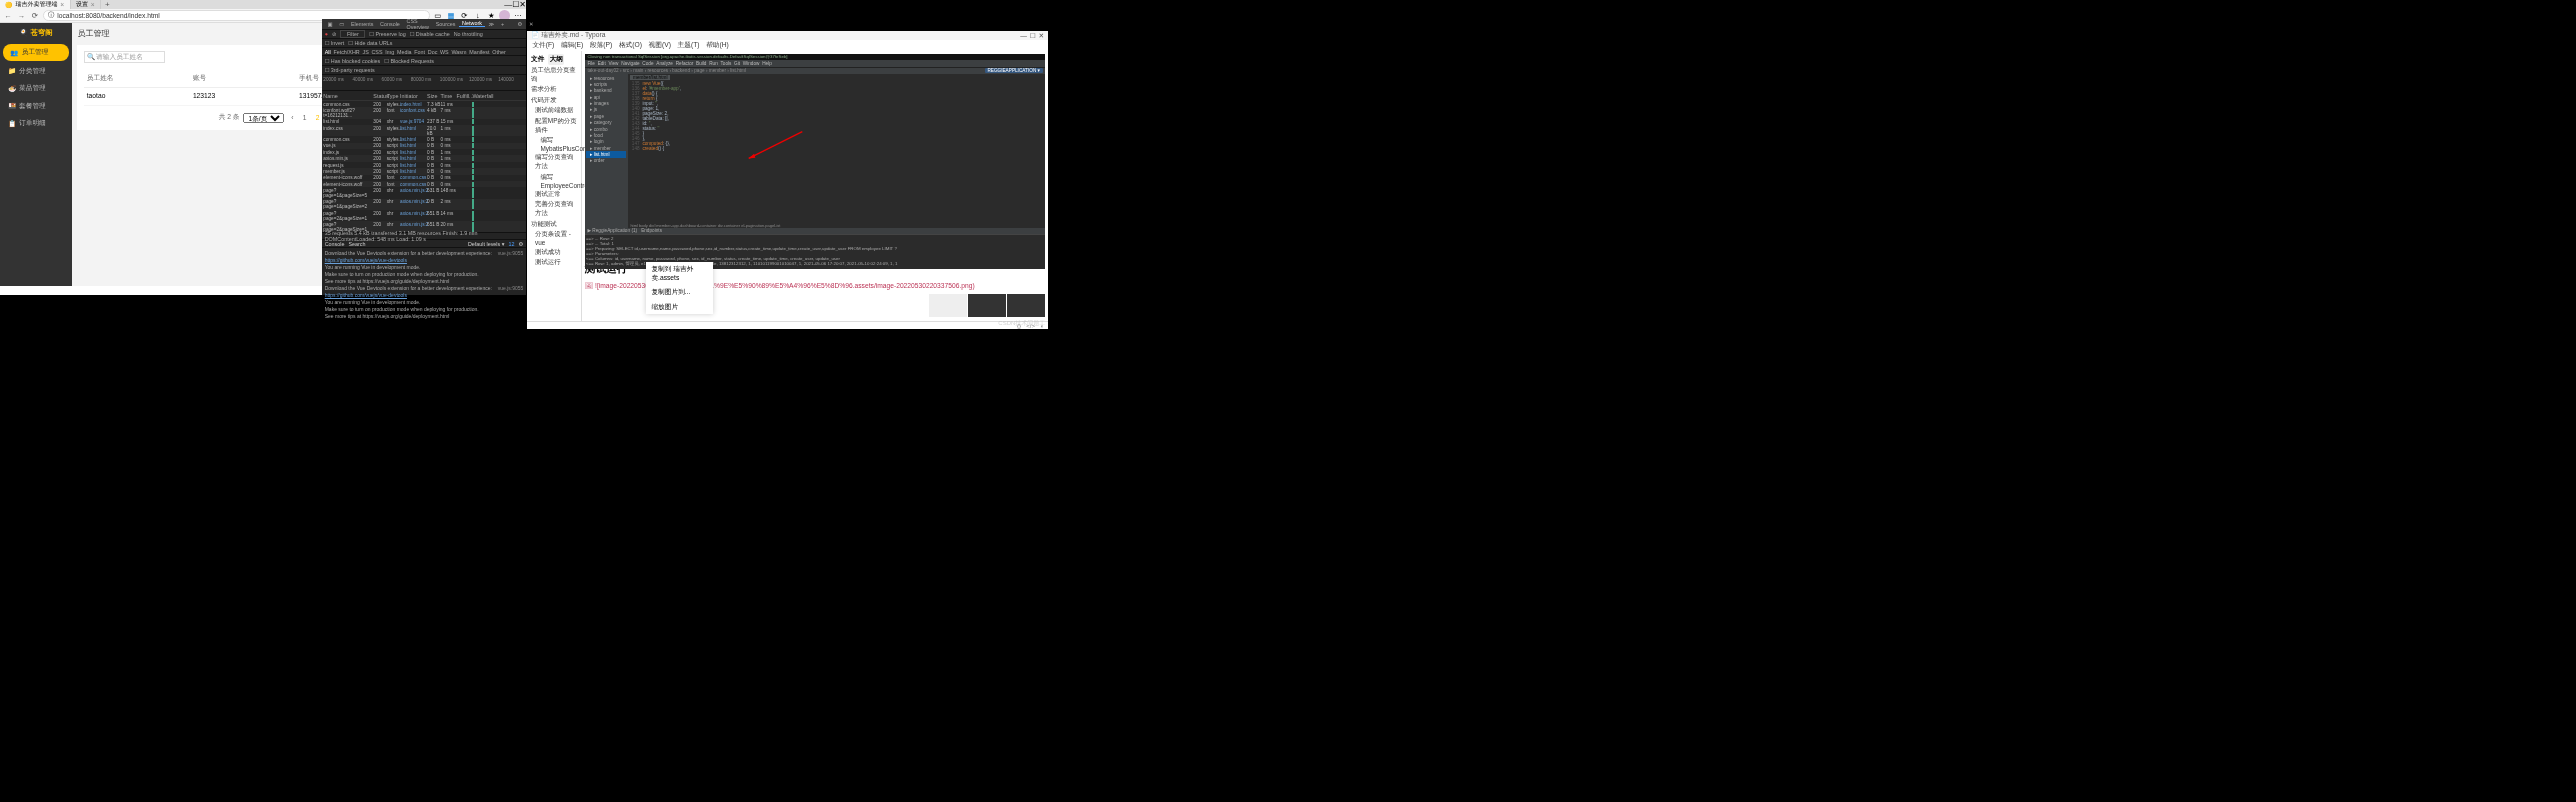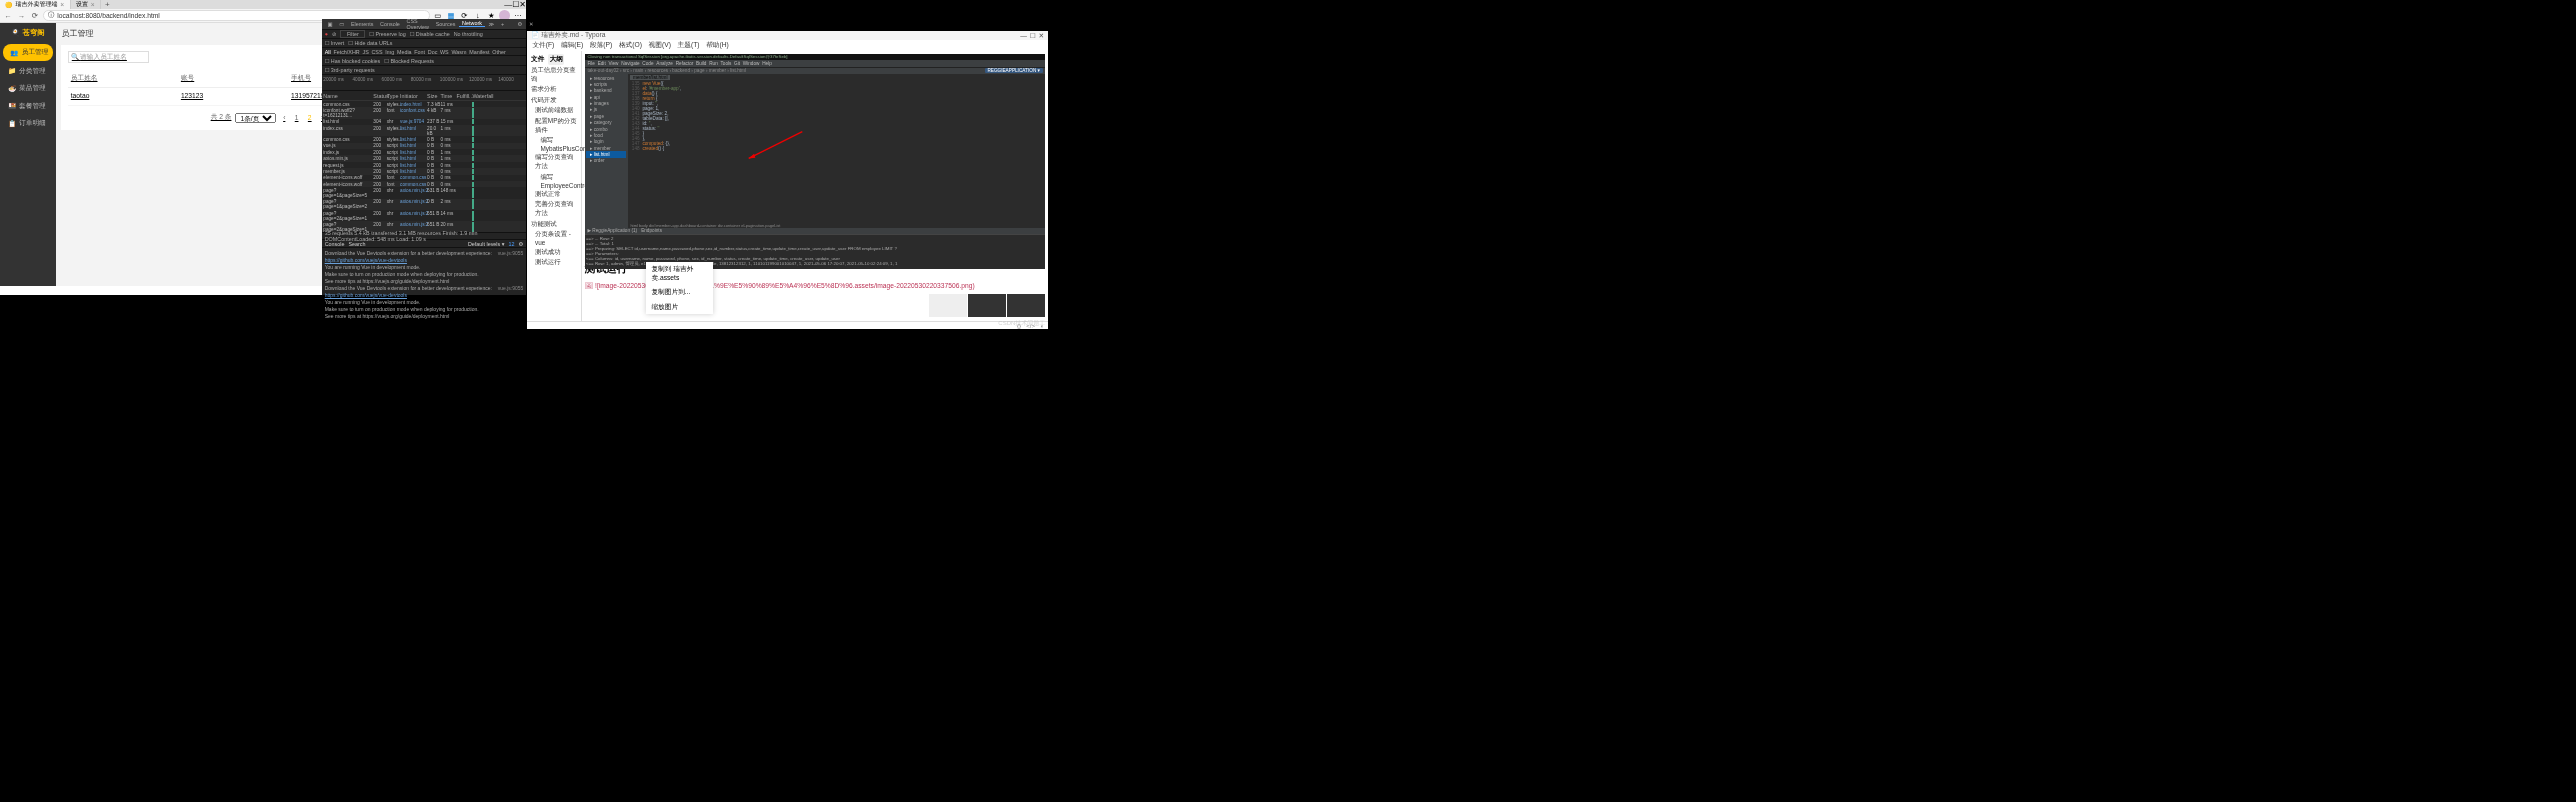--- a/index.html
+++ b/index.html
@@ -12,27 +12,27 @@
 .tabbar { height: 9.4px; background: #dcdcdc; display: flex; align-items: center; }
 .tab { height: 9.4px; padding: 0 5.4px; display: flex; align-items: center; gap: 2.7px; font-size: 6px; background: #f5f5f5; border-right: 0.7px solid #ccc; }
 .tab.inactive { background: #dcdcdc; }
 .tab .close { font-size: 6.7px; color: #888; }
 .newtab { padding: 0 4px; color: #555; }
 .addrbar { height: 13.4px; background: #f5f5f5; display: flex; align-items: center; padding: 0 2.7px; gap: 2.7px; border-bottom: 0.7px solid #ddd; }
 .addrbar .navbtn { width: 10.7px; height: 10.7px; display: flex; align-items: center; justify-content: center; font-size: 7.4px; color: #555; }
 .addrbar .url { flex: 1; height: 10.7px; background: #fff; border: 0.7px solid #ddd; border-radius: 5.4px; padding: 0 4px; font-size: 6.7px; display: flex; align-items: center; color: #333; }
 .addrbar .toolicon { width: 10.7px; height: 10.7px; display: flex; align-items: center; justify-content: center; font-size: 7.4px; }
 .content1 { display: flex; height: calc(100% - 32px); }
-.sidebar-admin { width: 56px; background: #333; color: #bbb; }
+.sidebar-admin { width: 72px; background: #333; color: #bbb; }
 .logo { height: 20px; display: flex; align-items: center; justify-content: center; color: #ffc200; font-size: 7.4px; font-weight: bold; }
 .navitem { height: 17.4px; display: flex; align-items: center; padding-left: 8px; font-size: 6.7px; gap: 2.7px; }
 .navitem.active { background: #ffc200; color: #333; border-radius: 8px; margin: 1.3px 2.7px; }
 .main-admin { flex: 1; background: #f3f3f3; padding: 5.4px; }
 .page-title { font-size: 8px; color: #333; margin-bottom: 5.4px; }
-.card { background: #fff; padding: 6.7px; text-decoration: underline; }
+.card { background: #fff; padding: 6.7px; }
 .searchbox { width: 81px; height: 12px; border: 0.7px solid #ddd; font-size: 6.7px; padding: 0 2.7px; color: #999; display: flex; align-items: center; }
 .table { width: 100%; margin-top: 6.7px; font-size: 6.7px; }
 .table .thead, .table .trow { display: grid; grid-template-columns: 1fr 1fr 1fr 1fr; padding: 4px 2.7px; }
 .table .thead { color: #666; border-bottom: 0.7px solid #eee; }
 .table .trow { border-bottom: 0.7px solid #f5f5f5; }
 .pagination { display: flex; align-items: center; justify-content: center; gap: 4px; font-size: 6.7px; margin-top: 6.7px; color: #666; }
 .pagination .pg { padding: 1.3px 2.7px; }
 .pagination .pg.active { color: #ffc200; }
 .pagination select { font-size: 6.7px; height: 10.7px; }
 

